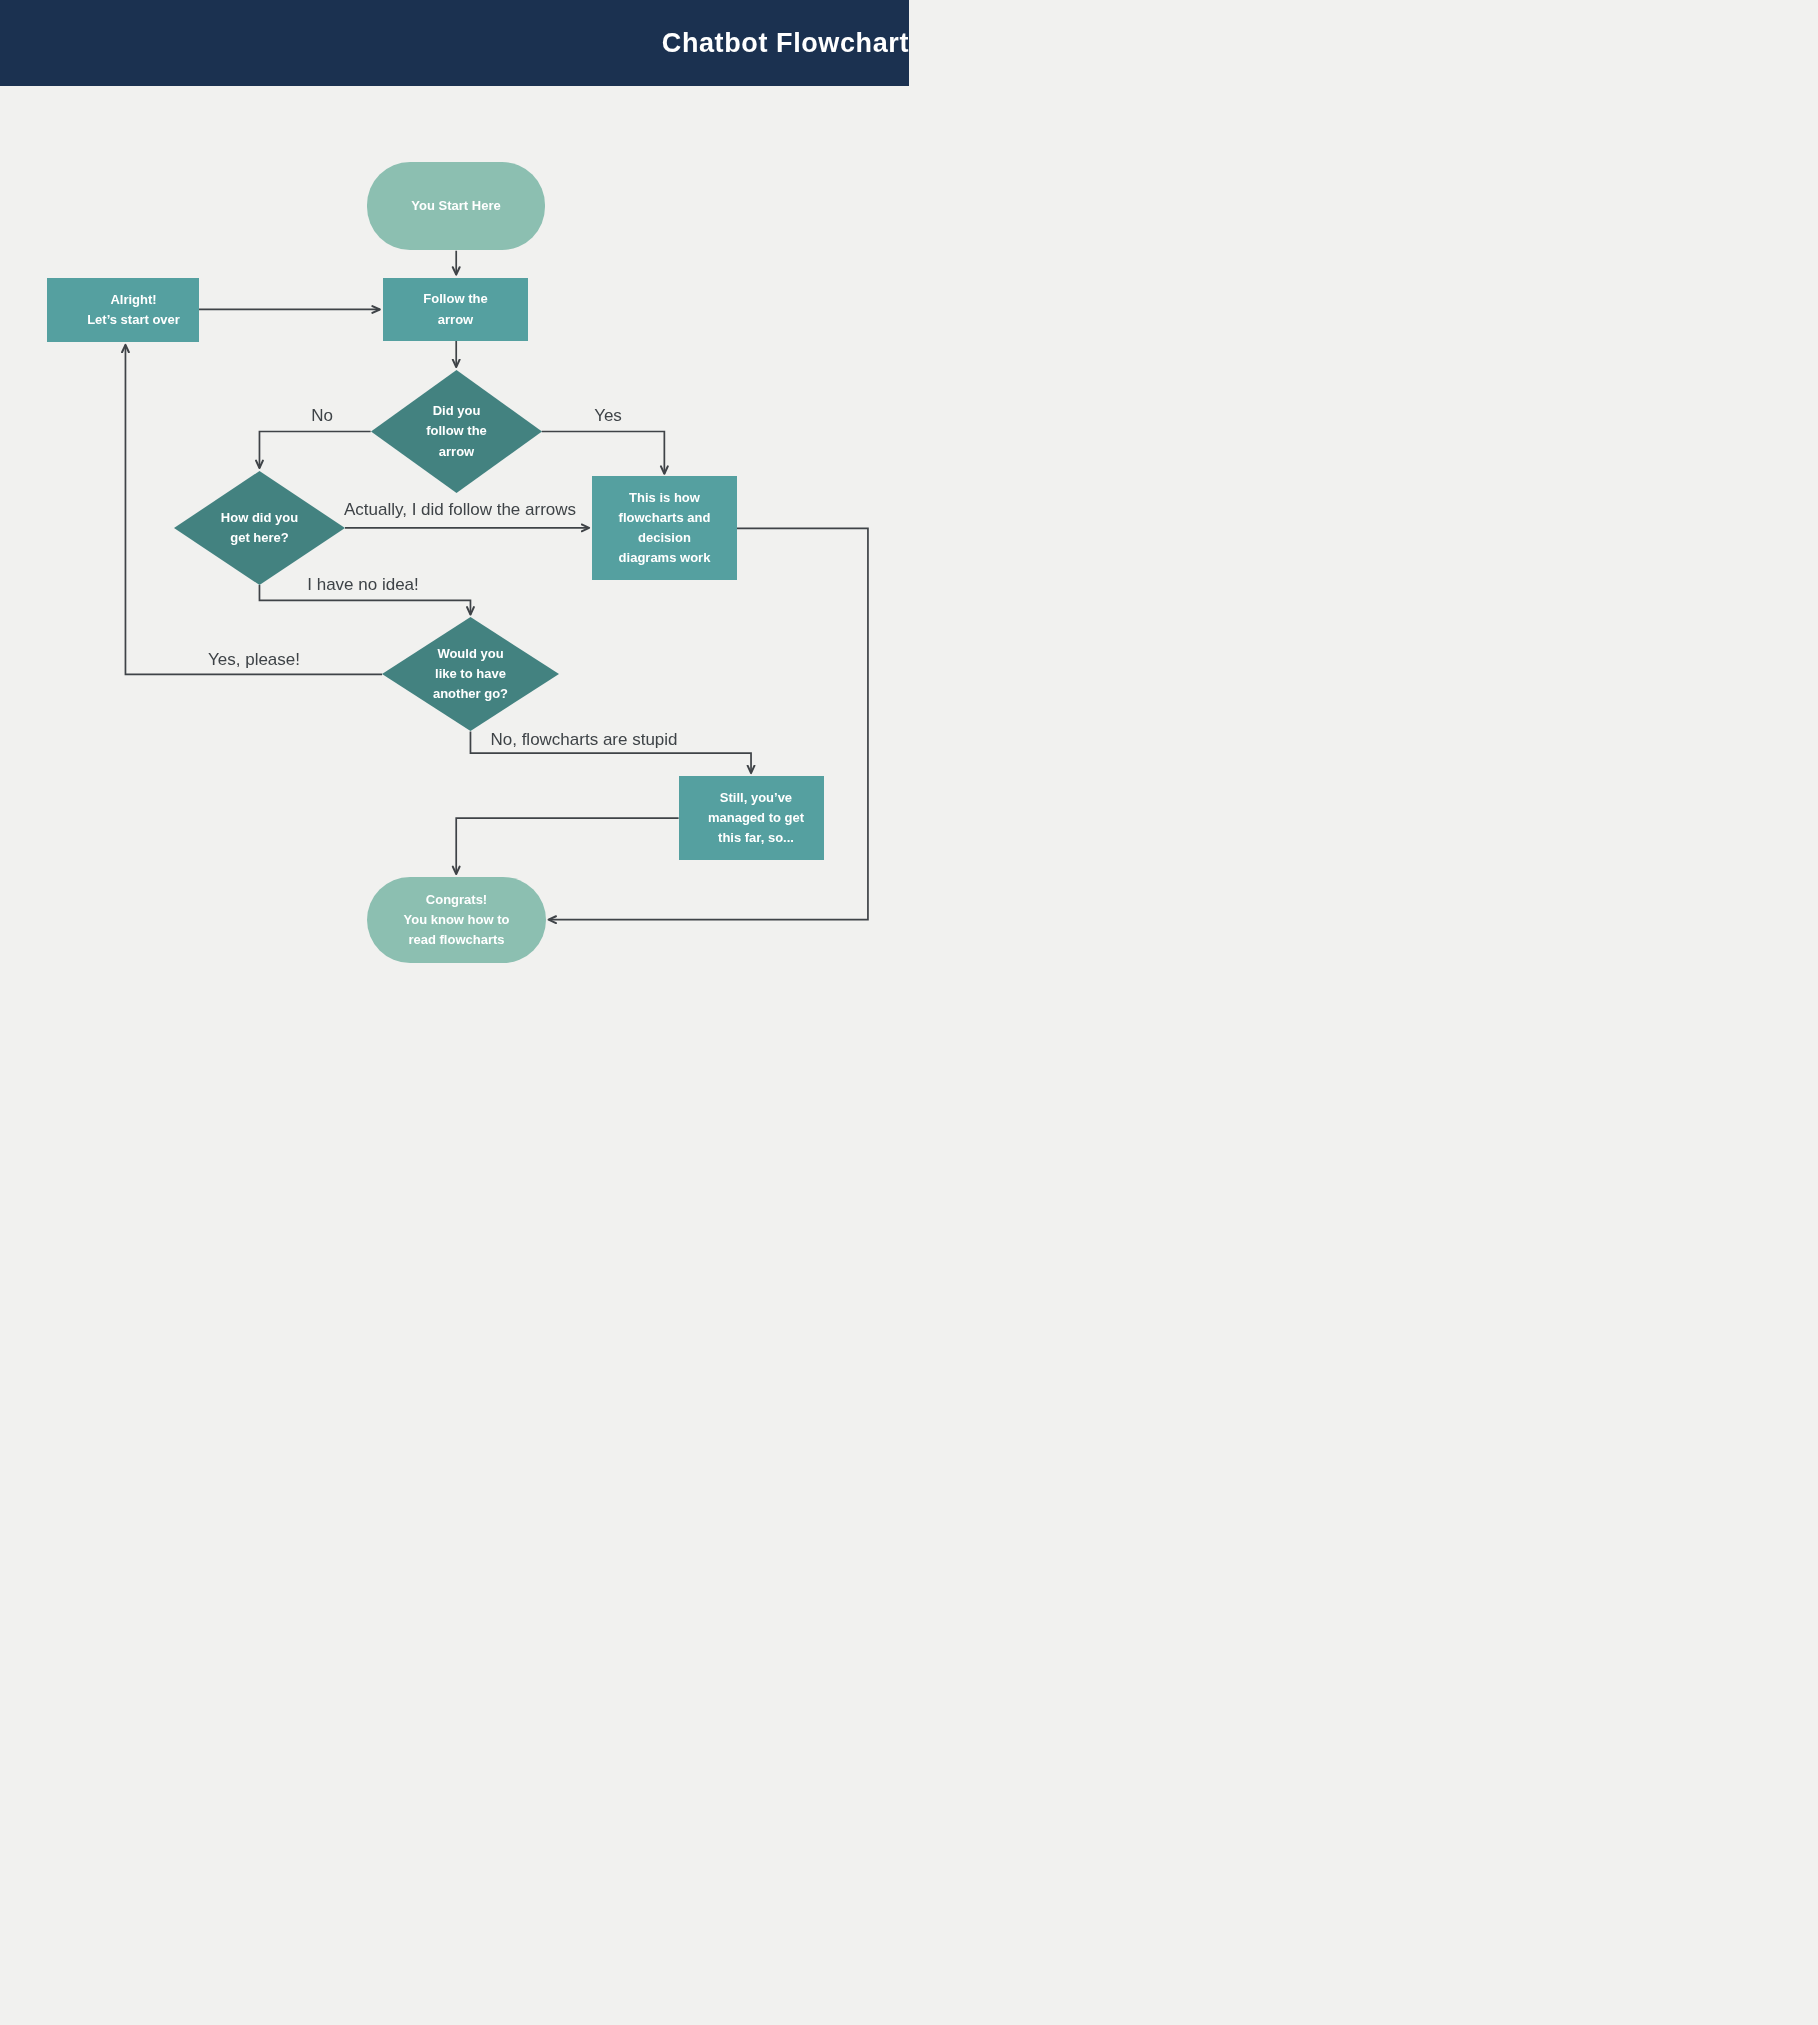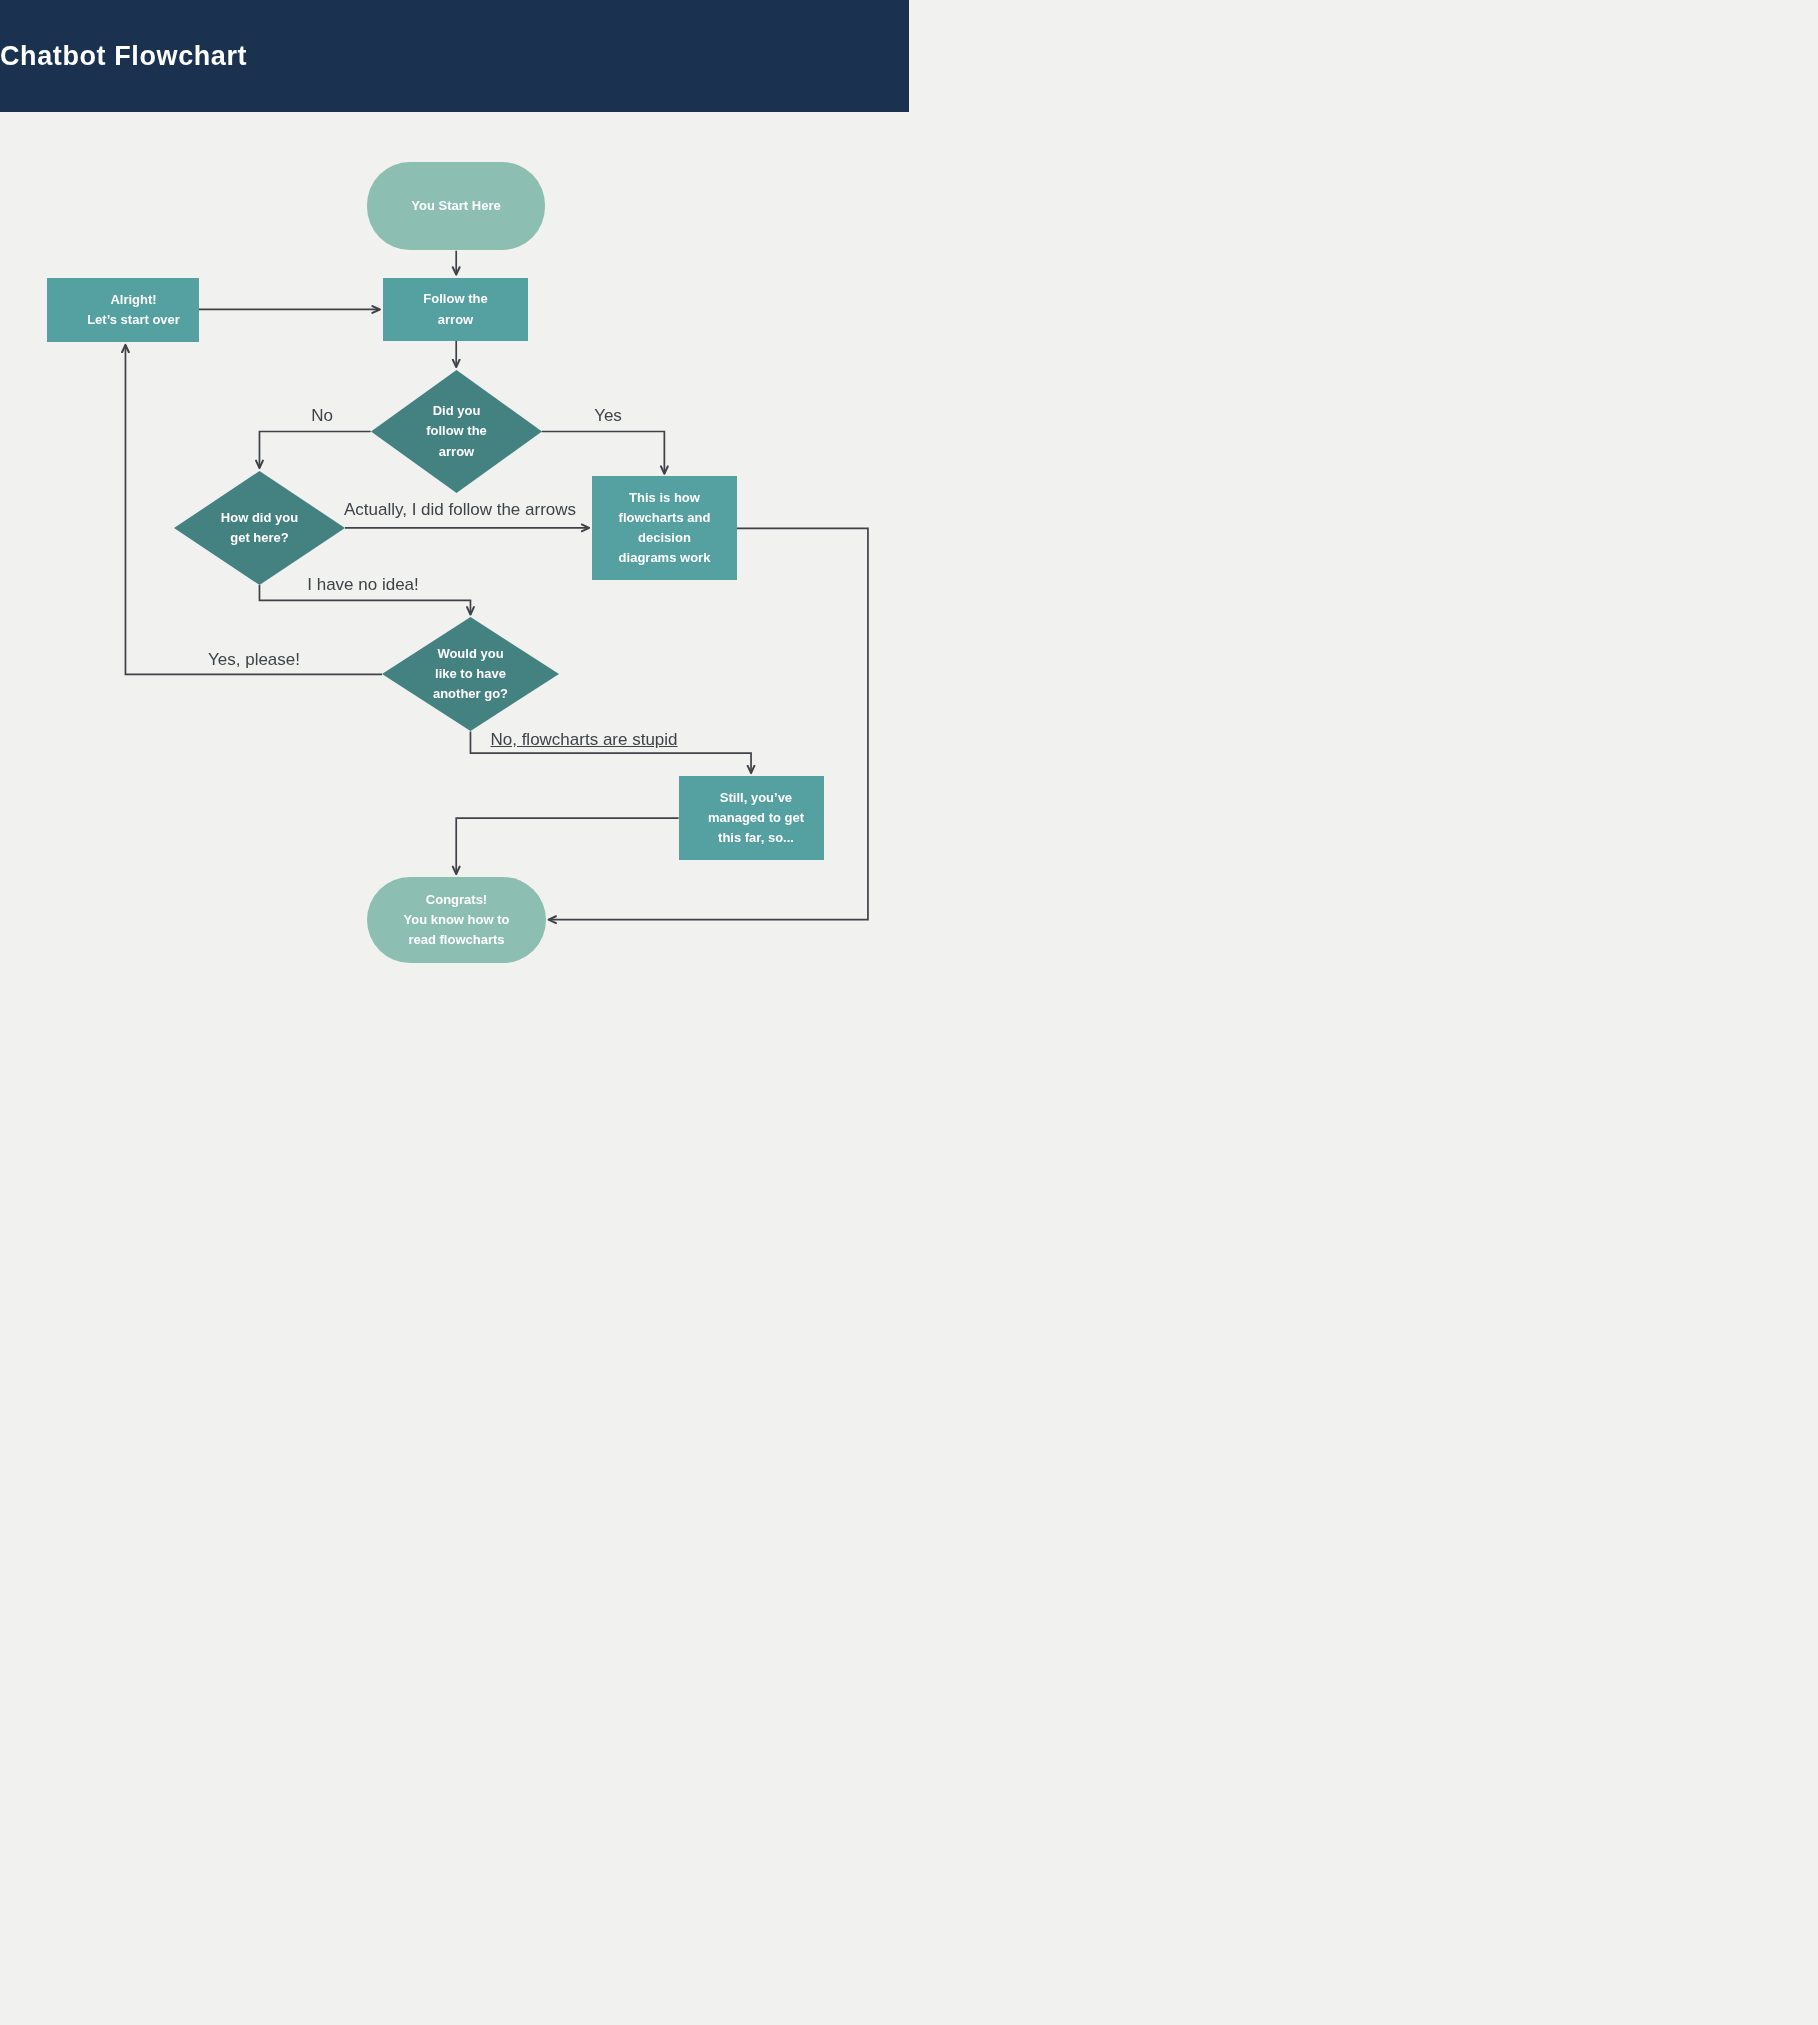--- a/index.html
+++ b/index.html
@@ -14,23 +14,23 @@
   }
   html,body{margin:0;padding:0;}
   body{
     width:909px;height:1013px;
     background:var(--canvas-bg);
     font-family:"Liberation Sans","DejaVu Sans",sans-serif;
     overflow:hidden;
   }
   #canvas{position:relative;width:909px;height:1013px;}
   .header{
-    position:absolute;left:0;top:0;width:909px;height:112px;
+    position:absolute;left:0;top:0;width:909px;height:86px;
     background:var(--header-bg);
-    display:flex;align-items:center;justify-content:flex-start;
+    display:flex;align-items:center;justify-content:flex-end;
   }
   .header h1{
     margin:0;color:var(--node-text);
     font-size:27px;font-weight:800;letter-spacing:0.6px;
   }
   svg.connectors{position:absolute;left:0;top:0;width:909px;height:1013px;}
   .node{
     position:absolute;
     display:flex;align-items:center;justify-content:center;
     text-align:center;
@@ -60,21 +60,21 @@
   #n-explain {left:592px;top:476px;  width:145px; height:104px;}
   #n-qagain  {left:382px; top:617px; width:177px; height:114px;}
   #n-still   {left:679px;top:776px; width:145px; height:84px;padding-left:9px;}
   #n-congrats{left:367px; top:877px; width:179px; height:86px;}
   
   #l-no        {left:322px; top:416px;}
   #l-yes       {left:608px;top:416px;}
   #l-actually  {left:460px; top:510px;}
   #l-noidea    {left:363px; top:585px;}
   #l-yesplease {left:254px; top:660px;}
-  #l-stupid    {left:584px;top:740px;text-decoration:underline;}
+  #l-stupid    {left:584px;top:740px;}
 </style>
 </head>
 <body>
 
 <div id="canvas">
 
   <div class="header">
     <h1>Chatbot Flowchart</h1>
   </div>
 

